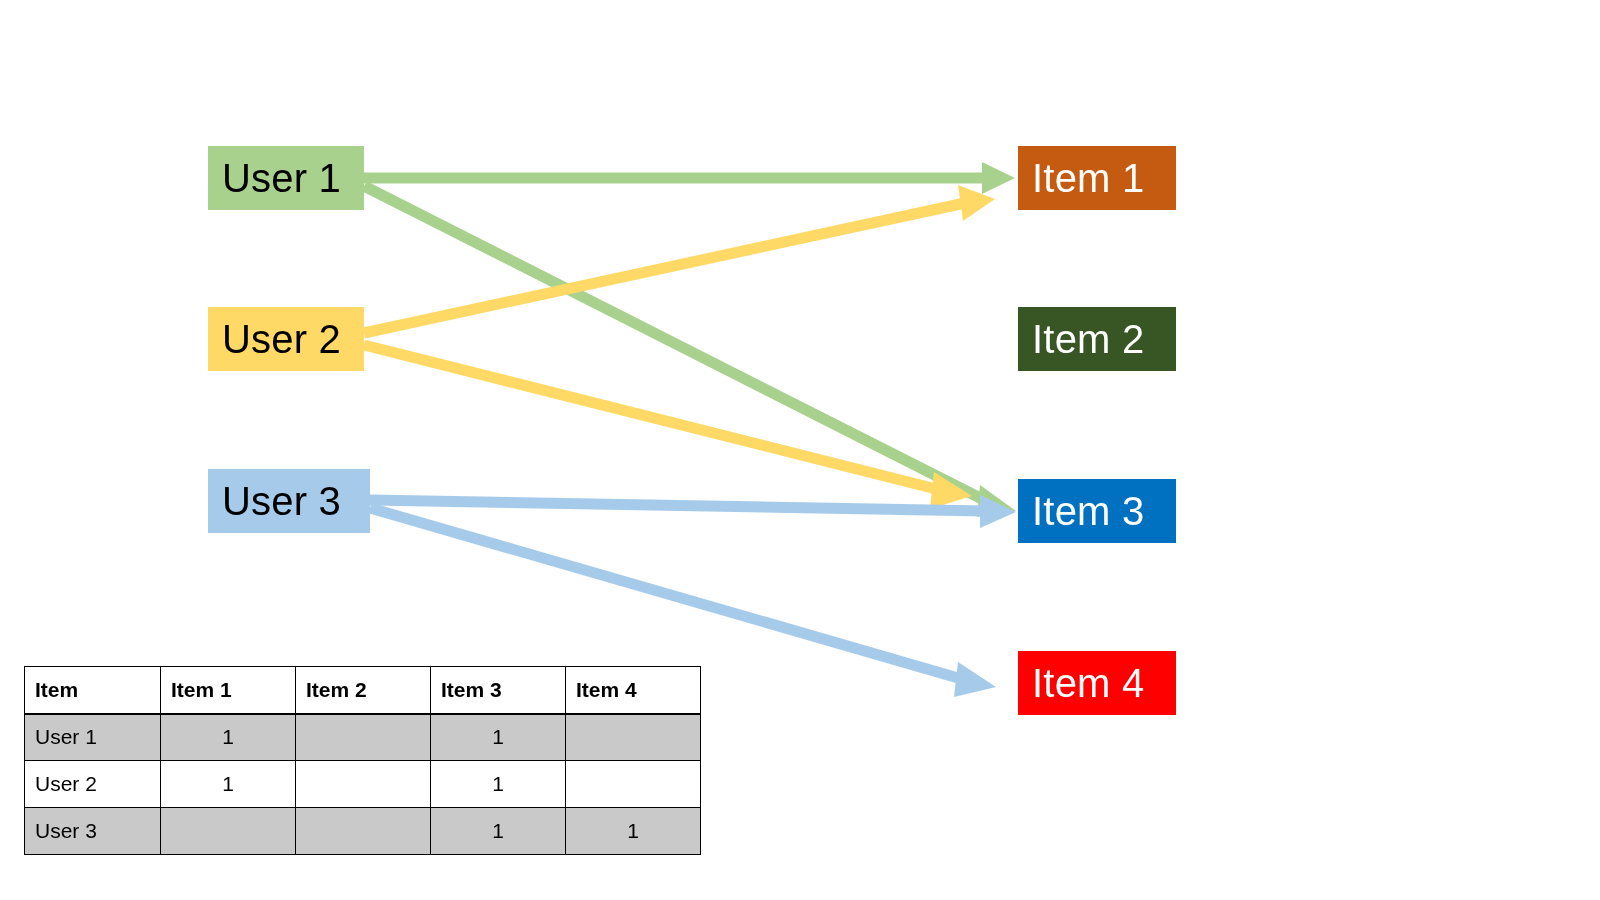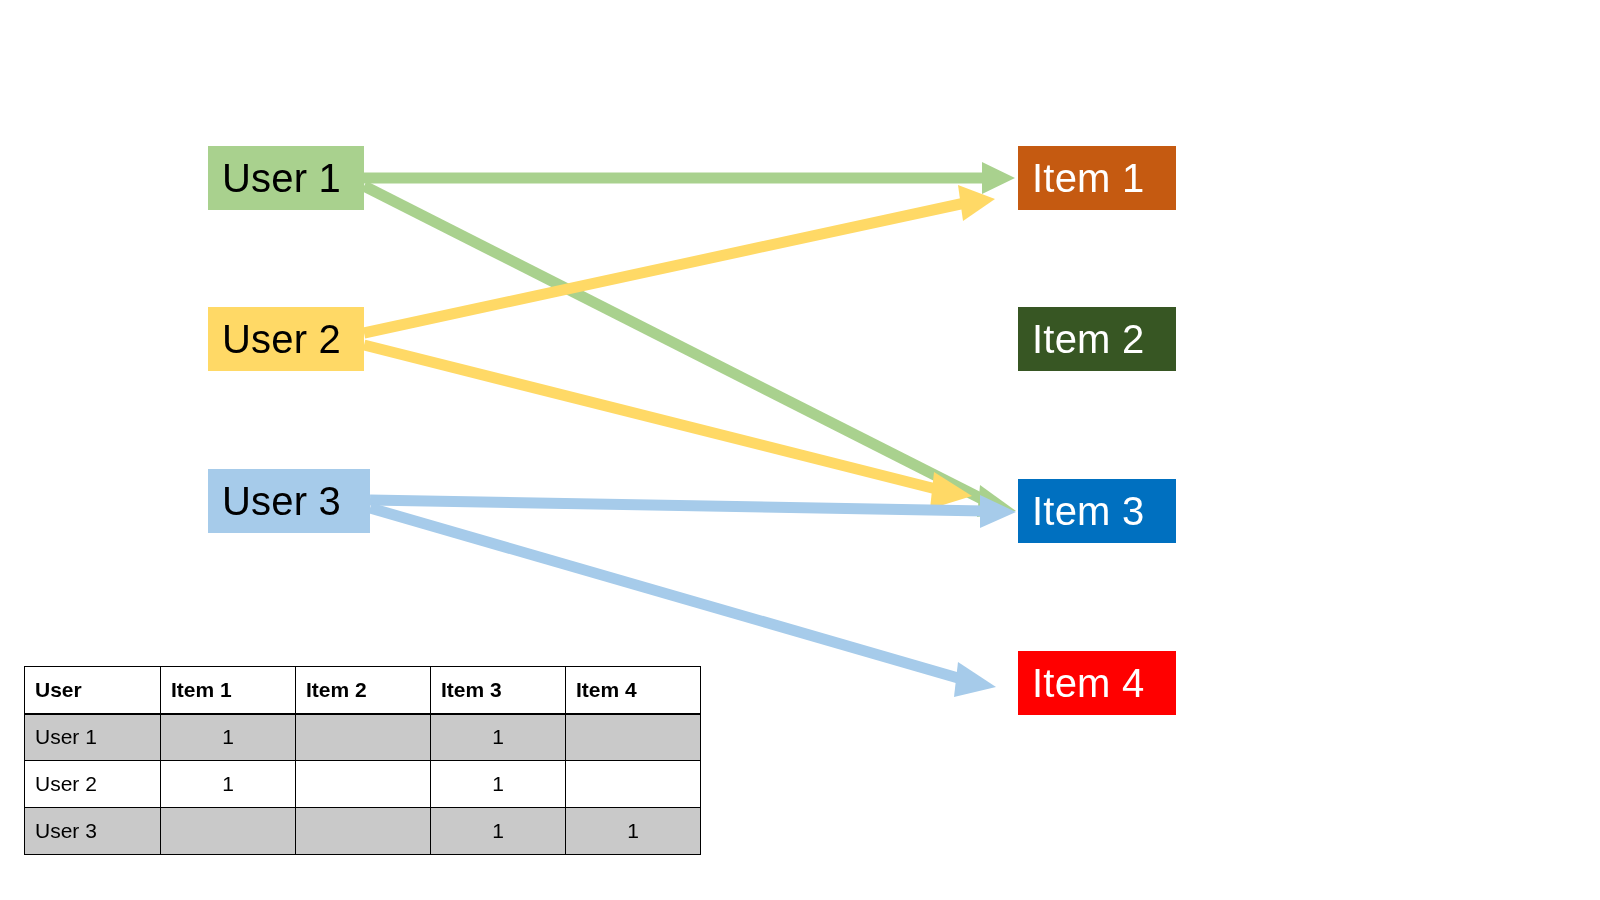--- a/index.html
+++ b/index.html
@@ -163,21 +163,21 @@
   <div class="node item-node" id="item-3">
     <span class="node-label">Item 3</span>
   </div>
   <div class="node item-node" id="item-4">
     <span class="node-label">Item 4</span>
   </div>
 
   <table id="matrix-table">
     <thead>
       <tr>
-        <th class="col-user">User</th>
+        <th class="col-user">Item</th>
         <th class="col-item">Item 1</th>
         <th class="col-item">Item 2</th>
         <th class="col-item">Item 3</th>
         <th class="col-item">Item 4</th>
       </tr>
     </thead>
     <tbody>
       <tr class="banded">
         <td class="user-cell">User 1</td>
         <td class="value-cell">1</td>

